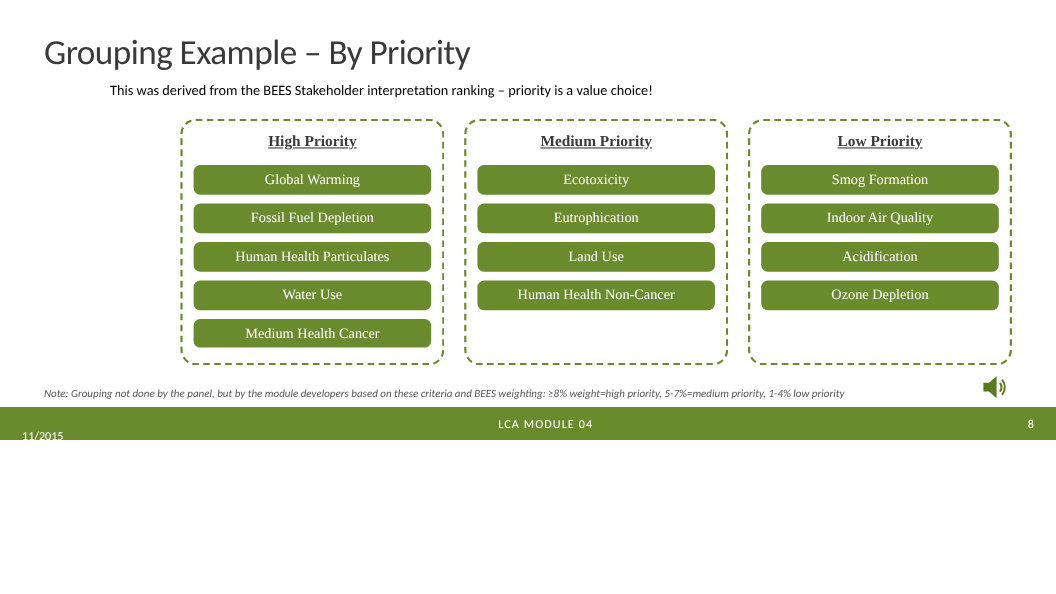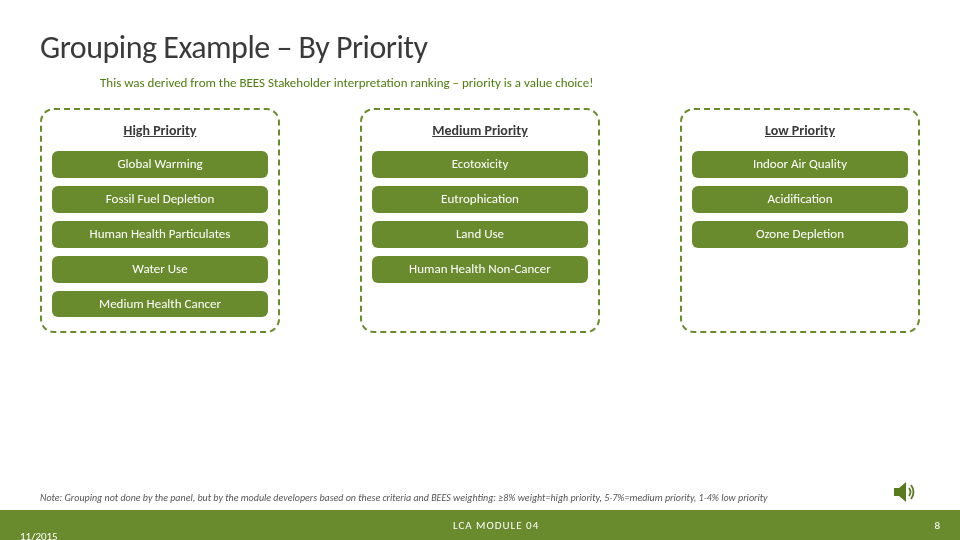--- a/index.html
+++ b/index.html
@@ -7,45 +7,46 @@
       width: 960px;
       height: 540px;
       background: #fff;
       font-family: 'Calibri', 'Segoe UI', Arial, sans-serif;
       overflow: hidden;
       position: relative;
     }
 
     .slide {
       width: 960px;
-      height: 540px;
+      height: 400px;
       background: #fff;
       padding: 28px 40px 16px 40px;
       position: relative;
     }
 
     .slide-title {
       font-size: 32px;
       font-weight: 400;
       color: #3a3a3a;
       margin-bottom: 8px;
       letter-spacing: -0.5px;
     }
 
     .subtitle {
       font-size: 13px;
-      color: #4d7c0f;
+      color: #000000;
       margin-bottom: 18px;
       padding-left: 60px;
     }
 
     .columns {
       display: flex;
       gap: 18px;
-      justify-content: space-between;
+      justify-content: flex-end;
+      font-family: Liberation Serif, serif;
     }
 
     .column {
       border: 2px dashed #6a8a2e;
       border-radius: 14px;
       padding: 12px 10px 14px 10px;
       width: 240px;
       display: flex;
       flex-direction: column;
       align-items: center;
@@ -142,20 +143,21 @@
       </div>
       <div class="column">
         <div class="col-title">Medium Priority</div>
         <div class="item-btn">Ecotoxicity</div>
         <div class="item-btn">Eutrophication</div>
         <div class="item-btn">Land Use</div>
         <div class="item-btn">Human Health Non-Cancer</div>
       </div>
       <div class="column">
         <div class="col-title">Low Priority</div>
+        <div class="item-btn">Smog Formation</div>
         <div class="item-btn">Indoor Air Quality</div>
         <div class="item-btn">Acidification</div>
         <div class="item-btn">Ozone Depletion</div>
       </div>
     </div>
 
   <div class="footer-note">Note: Grouping not done by the panel, but by the module developers based on these criteria and BEES weighting: ≥8% weight=high priority, 5-7%=medium priority, 1-4% low priority</div>
 
   <div class="footer-bar">
     <span class="footer-date">11/2015</span>

